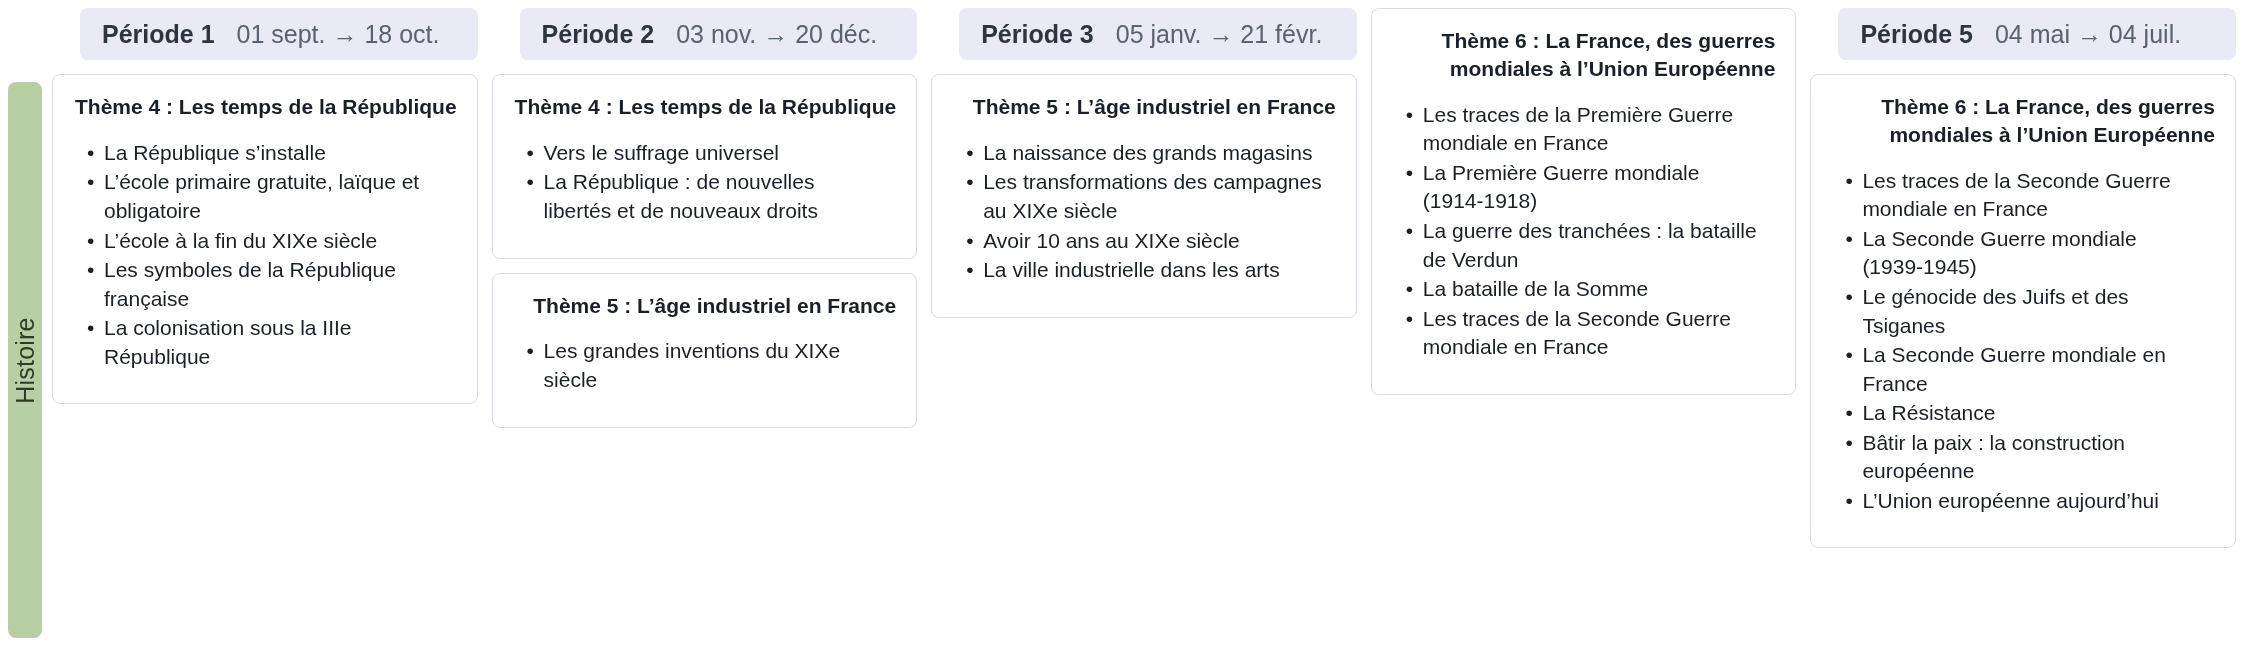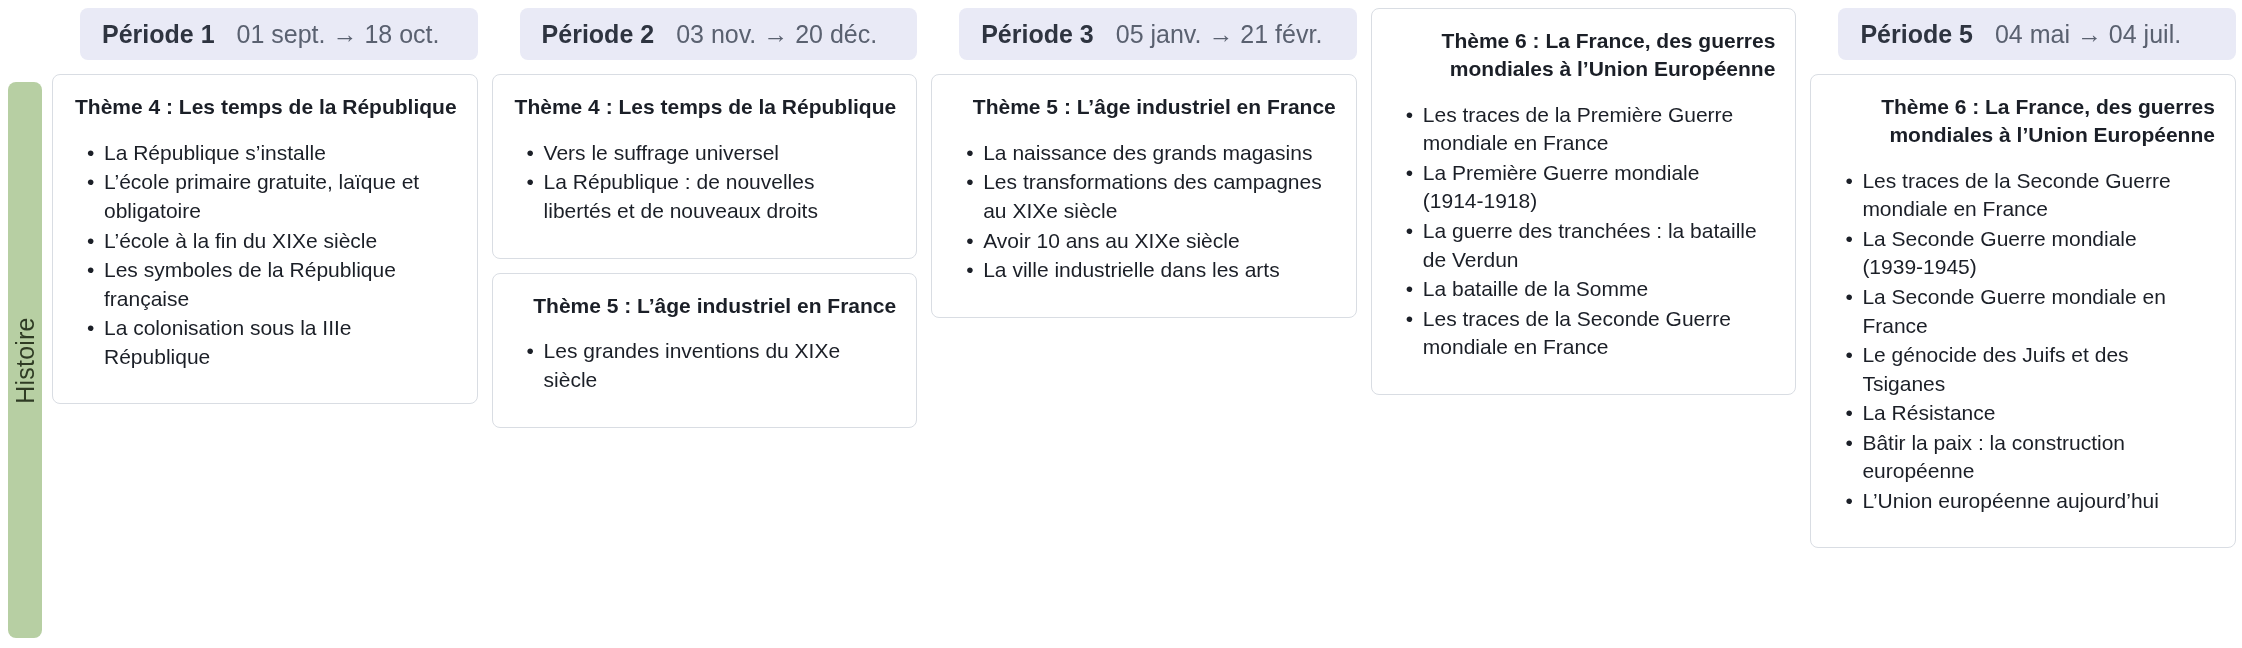--- a/index.html
+++ b/index.html
@@ -192,22 +192,22 @@
       <div class="column">
         <div class="period-header">
           <span class="period-title">Période 5</span>
           <span class="period-range">04 mai → 04 juil.</span>
         </div>
         <div class="card">
           <div class="card-title">Thème 6 : La France, des guerres mondiales à l’Union Européenne</div>
           <ul class="bullets">
             <li>Les traces de la Seconde Guerre mondiale en France</li>
             <li>La Seconde Guerre mondiale (1939-1945)</li>
+            <li>Le génocide des Juifs et des Tsiganes</li>
             <li>La Seconde Guerre mondiale en France</li>
-            <li>Le génocide des Juifs et des Tsiganes</li>
             <li>La Résistance</li>
             <li>Bâtir la paix : la construction européenne</li>
             <li>L’Union européenne aujourd’hui</li>
           </ul>
         </div>
       </div>
     </div>
 
 </div>
 

